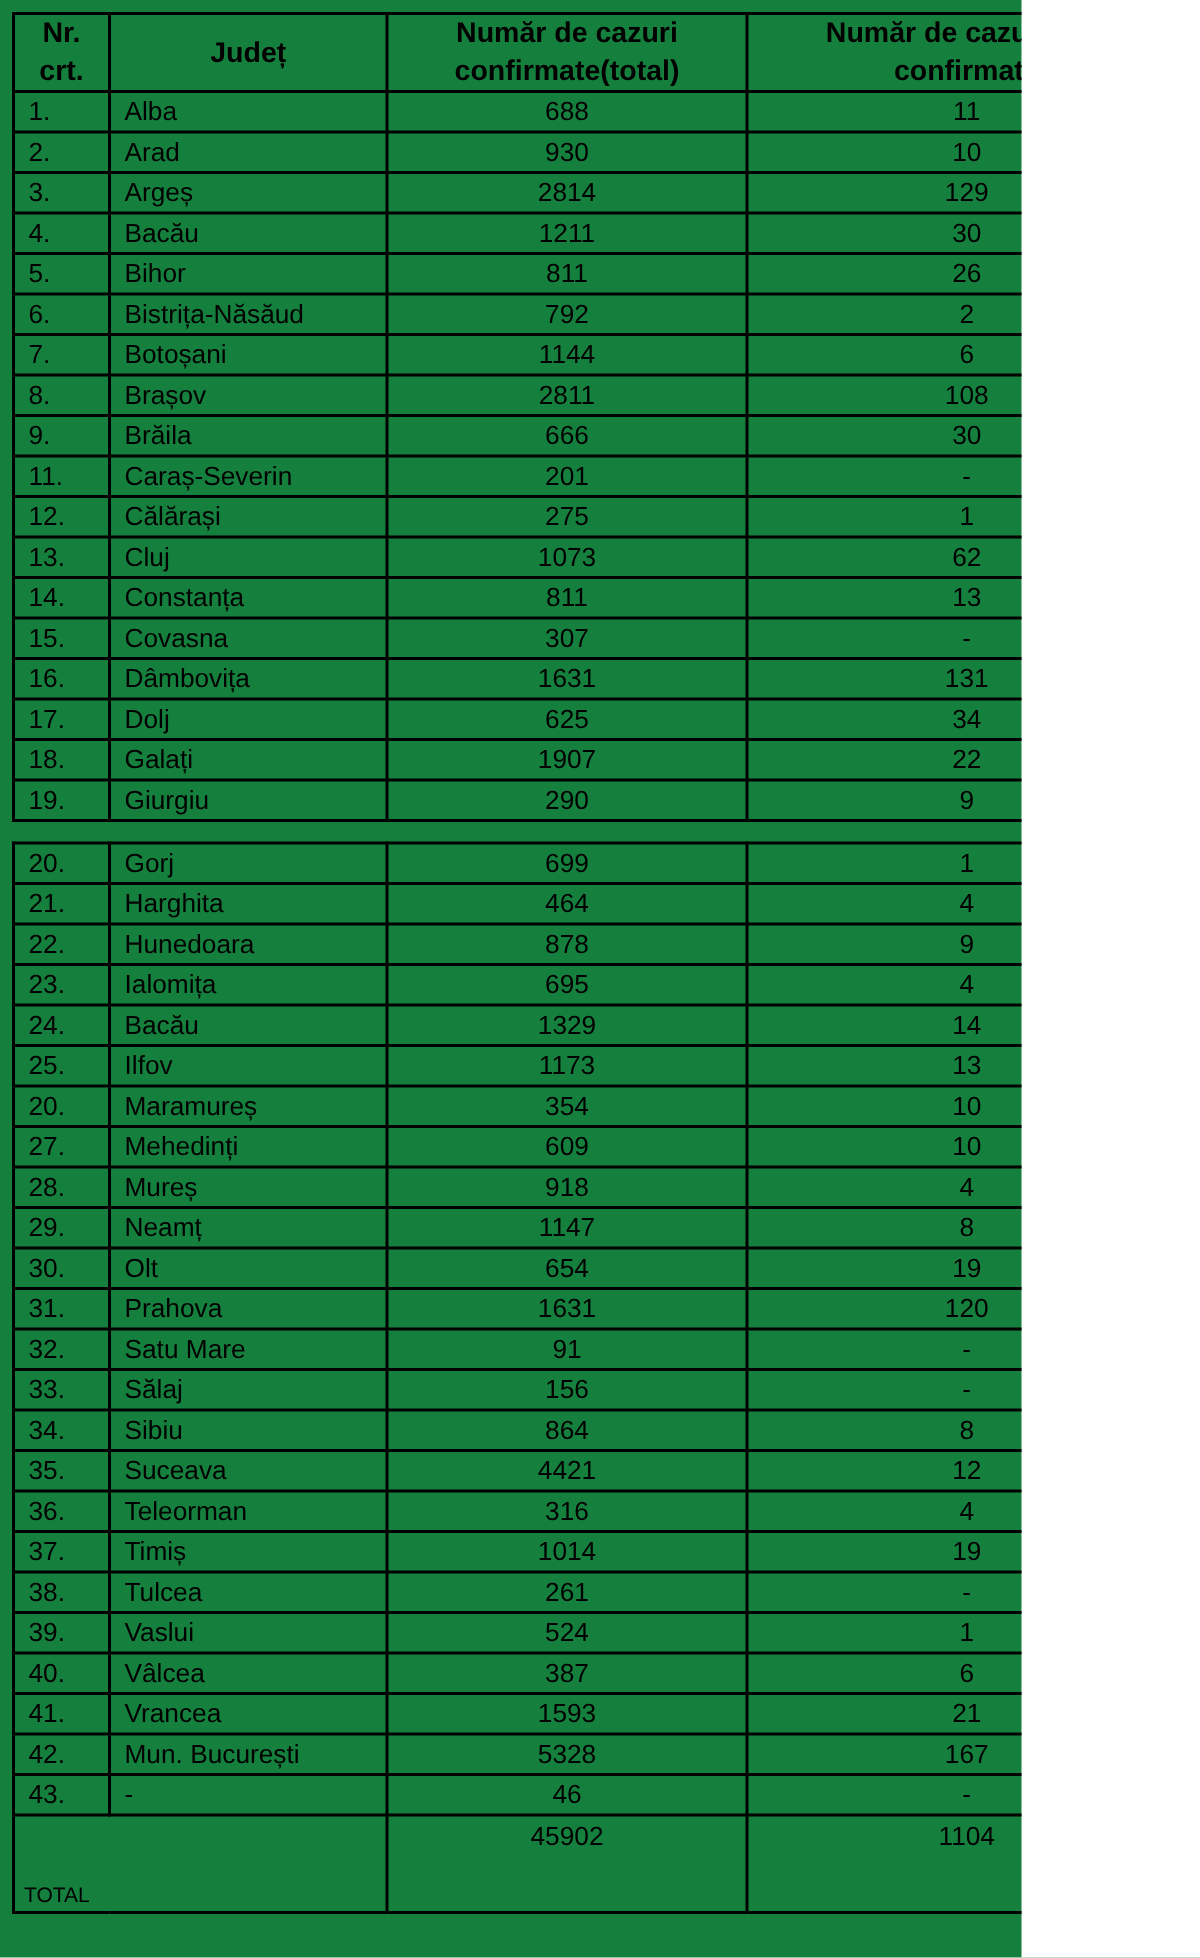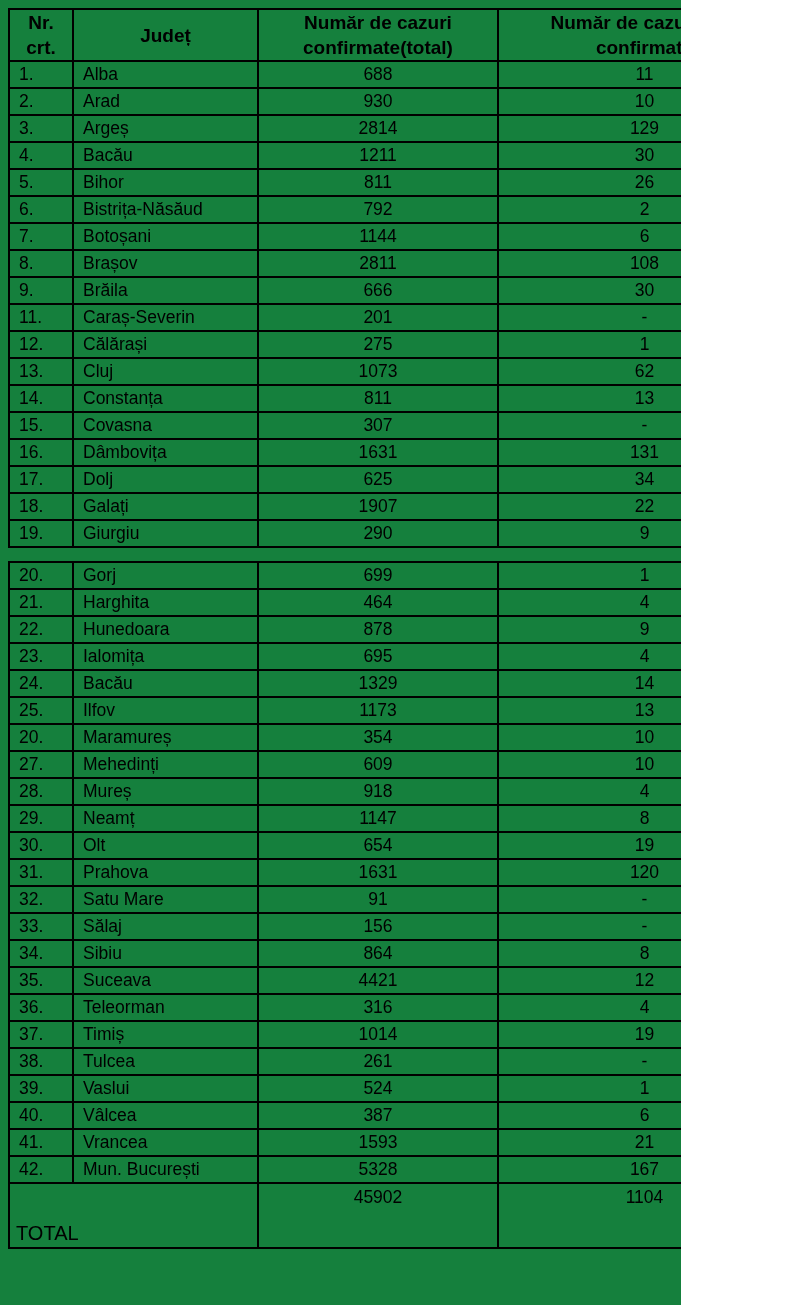--- a/index.html
+++ b/index.html
@@ -65,21 +65,21 @@
   }
   .table-gap {
     height: 13px;
   }
   tr.total-row td {
     height: 58px;
   }
   td.total-label-cell {
     vertical-align: bottom;
     text-align: left;
-    font-size: 20px;
+    font-size: 14px;
     padding: 0 6px 4px 6px;
   }
   td.total-num {
     vertical-align: top;
     padding-top: 5px;
   }
 </style>
 </head>
 <body>
 
@@ -353,20 +353,26 @@
           <td class="judet">Vrancea</td>
           <td class="num">1593</td>
           <td class="num">21</td>
         </tr>
         <tr>
           <td class="nr">42.</td>
           <td class="judet">Mun. București</td>
           <td class="num">5328</td>
           <td class="num">167</td>
         </tr>
+        <tr>
+          <td class="nr">43.</td>
+          <td class="judet">-</td>
+          <td class="num">46</td>
+          <td class="num">-</td>
+        </tr>
       </tbody>
     <tfoot>
       <tr class="total-row">
         <td colspan="2" class="total-label-cell">TOTAL</td>
         <td class="num total-num">45902</td>
         <td class="num total-num">1104</td>
       </tr>
     </tfoot>
   </table>
 

